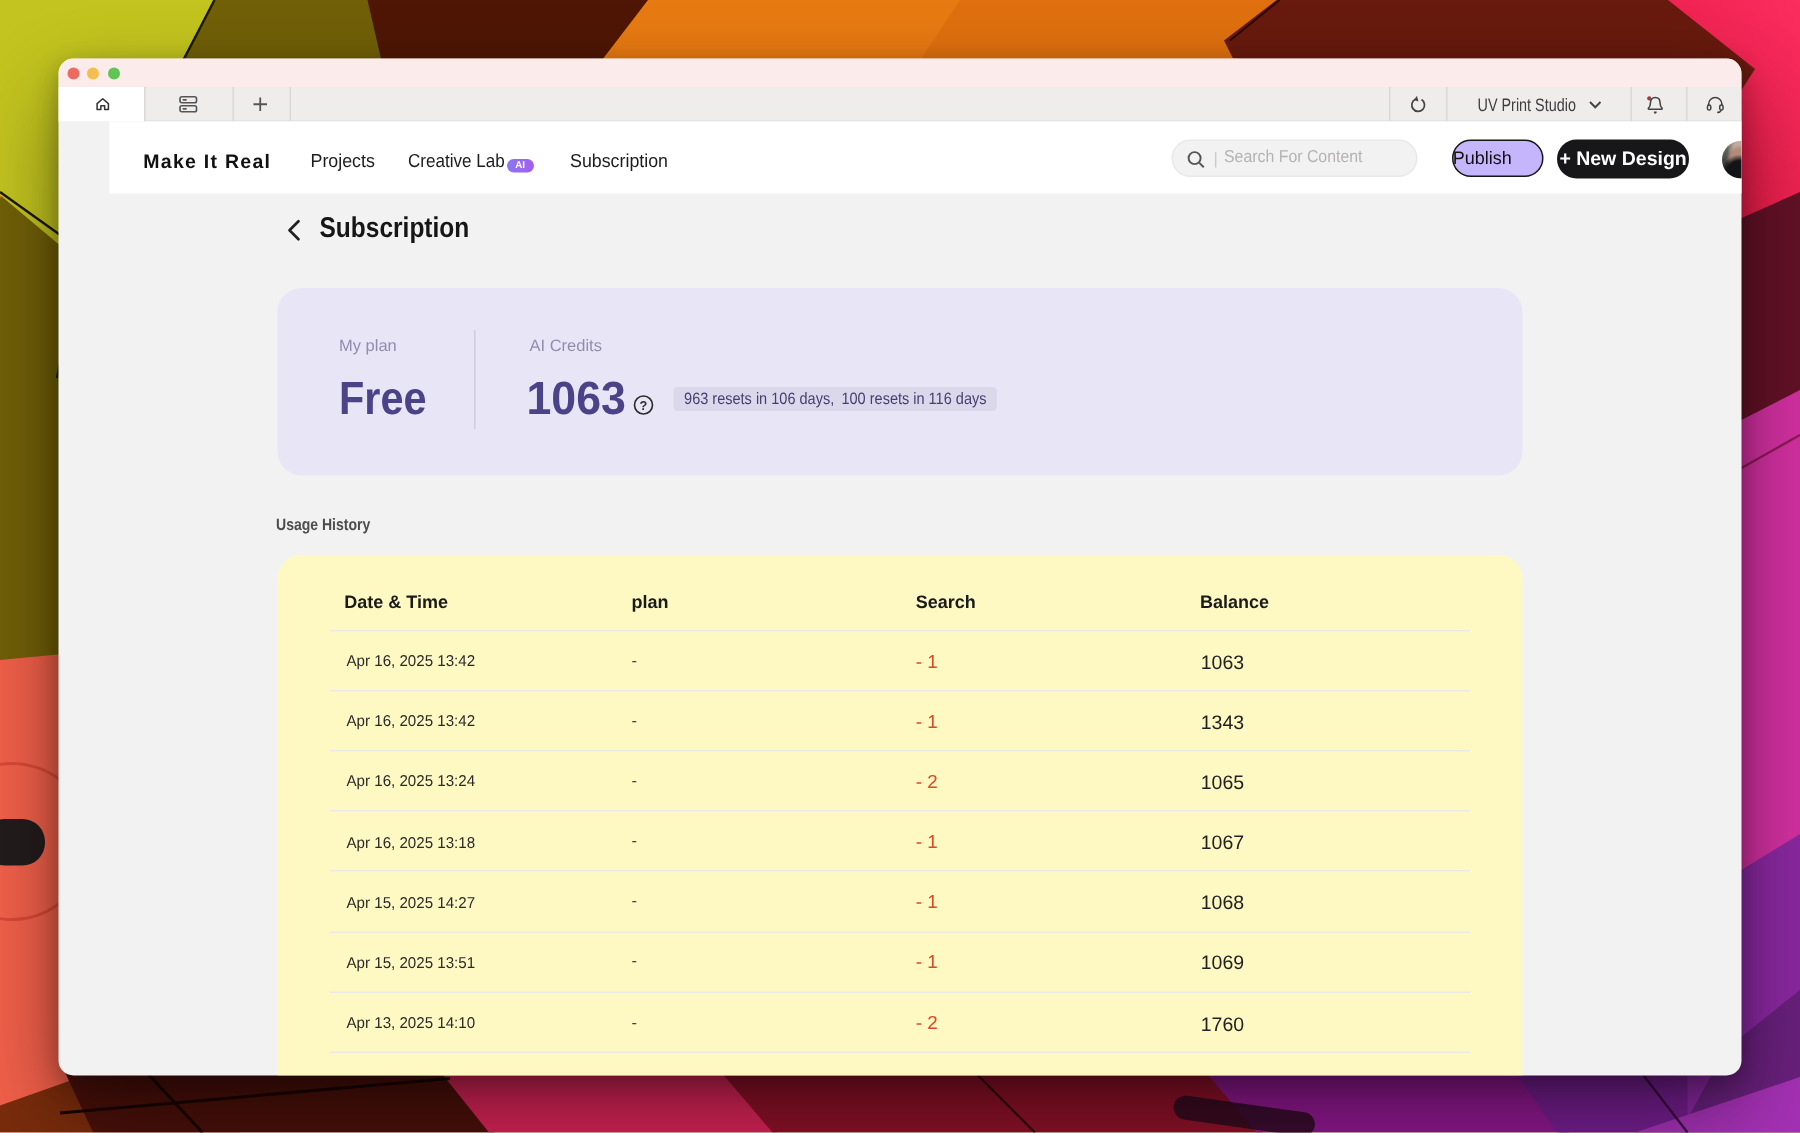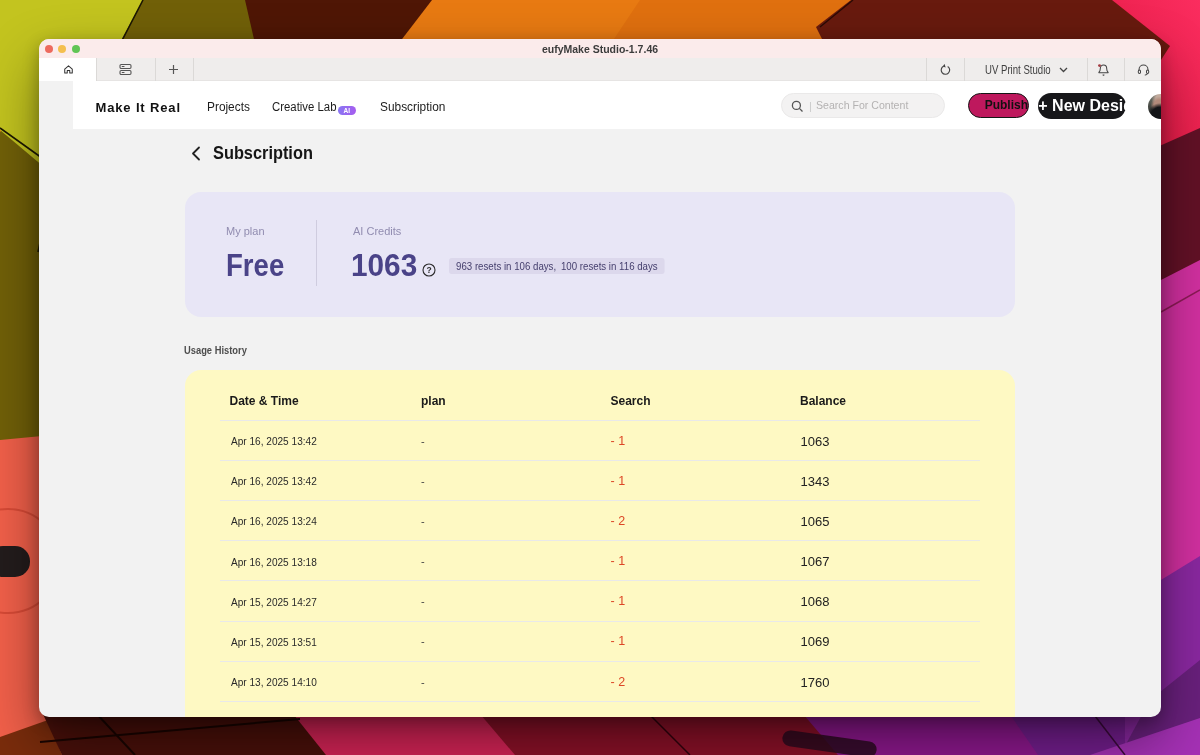--- a/index.html
+++ b/index.html
@@ -21,22 +21,22 @@
 #activetab { position:absolute; left:0; top:0; width:57px; height:23px; background:#fff; }
 .ticon { position:absolute; }
 
 #header { position:absolute; left:0; top:41.5px; width:100%; height:48.5px; background:#fff;margin-left:34px; }
 #logo { position:absolute; left:22.5px; top:19.5px; font-size:13px; font-weight:800; color:#111; letter-spacing:.85px; white-space:nowrap; }
 .nav { position:absolute; top:19px; font-size:12.5px; font-weight:500; color:#1c1c1c; transform:scaleX(.95); transform-origin:0 50%; white-space:nowrap; }
 #aibadge { position:absolute; left:264.5px; top:25px; width:18.5px; height:9.5px; border-radius:4.75px; background:linear-gradient(100deg,#8878f2,#a75bef); color:#fff; font-size:6.5px; font-weight:700; text-align:center; line-height:9.5px; }
 #search { position:absolute; left:708px; top:12.8px; width:164px; height:24.5px; border-radius:12.5px; background:#f3f2f2; border:1px solid #eae9e9; }
 #search .ph { position:absolute; left:34px; top:5px; font-size:11.5px; color:#b4b2b2; transform:scaleX(.92); transform-origin:0 50%; white-space:nowrap; }
 #search .cur { position:absolute; left:27px; top:6px; font-size:11px; color:#c9c9c9; }
-#pubbtn { position:absolute; left:894.5px; top:12.8px; width:61.5px; height:24.5px; border:1.3px solid #161616; border-radius:12.5px; background:#be185d; color:#111; font-size:12px; font-weight:700; text-align:right; line-height:22px; }
-#newbtn { position:absolute; left:965.3px; top:12px; width:87.5px; height:26px; border-radius:13px; background:#17171a; color:#fff; font-size:16px; font-weight:700; text-align:center; line-height:26px; transform-origin:0 50%; white-space:nowrap; }
+#pubbtn { position:absolute; left:894.5px; top:12.8px; width:61.5px; height:24.5px; border:1.3px solid #161616; border-radius:12.5px; background:#c4b5fd; color:#111; font-size:12px; font-weight:400; text-align:left; line-height:22px; }
+#newbtn { position:absolute; left:965.3px; top:12px; width:87.5px; height:26px; border-radius:13px; background:#17171a; color:#fff; font-size:13px; font-weight:700; text-align:center; line-height:26px; transform-origin:0 50%; white-space:nowrap; }
 #avatar { position:absolute; left:1074.5px; top:13.5px; width:25px; height:25px; border-radius:50%;
   background:
    radial-gradient(circle at 48% 90%, #131417 0 36%, rgba(19,20,23,0) 52%),
    radial-gradient(circle at 46% 45%, #b28a7a 0 28%, rgba(178,138,122,0) 46%),
    radial-gradient(circle at 52% 20%, #c2ab9e 0 22%, rgba(194,171,158,0) 40%),
    linear-gradient(165deg,#6e7268,#35363300 40%),linear-gradient(180deg,#5c6058,#2e2f2c);
 }
 
 #backarrow { position:absolute; left:150px; top:106px; }
 #h1 { position:absolute; left:174px; top:103px; font-size:19px; font-weight:800; color:#161616; transform:scaleX(.86); transform-origin:0 50%; white-space:nowrap; }
@@ -106,21 +106,20 @@
   <rect x="782" y="736" width="95" height="16" rx="8" transform="rotate(8 830 744)" fill="#2a0a1e" opacity=".85"></rect>
   <line x1="1075" y1="690" x2="1125" y2="755" stroke="#3c0a3c" stroke-width="1.5"></line>
 </svg>
 
 <div id="win">
 
   <div id="titlebar">
     <div class="light" style="left:5.5px;background:#ed6a5e;"></div>
     <div class="light" style="left:19.3px;background:#f4bf4f;"></div>
     <div class="light" style="left:33px;background:#61c555;"></div>
-    <div id="title">eufyMake Studio-1.7.46</div>
   </div>
 
   <div id="tabrow">
     <div id="activetab"></div>
     <div class="tabsep" style="left:57px"></div>
     <div class="tabsep" style="left:116px"></div>
     <div class="tabsep" style="left:154px"></div>
     <div class="tabsep" style="left:887px"></div>
     <div class="tabsep" style="left:925px"></div>
     <div class="tabsep" style="left:1047.5px"></div>

